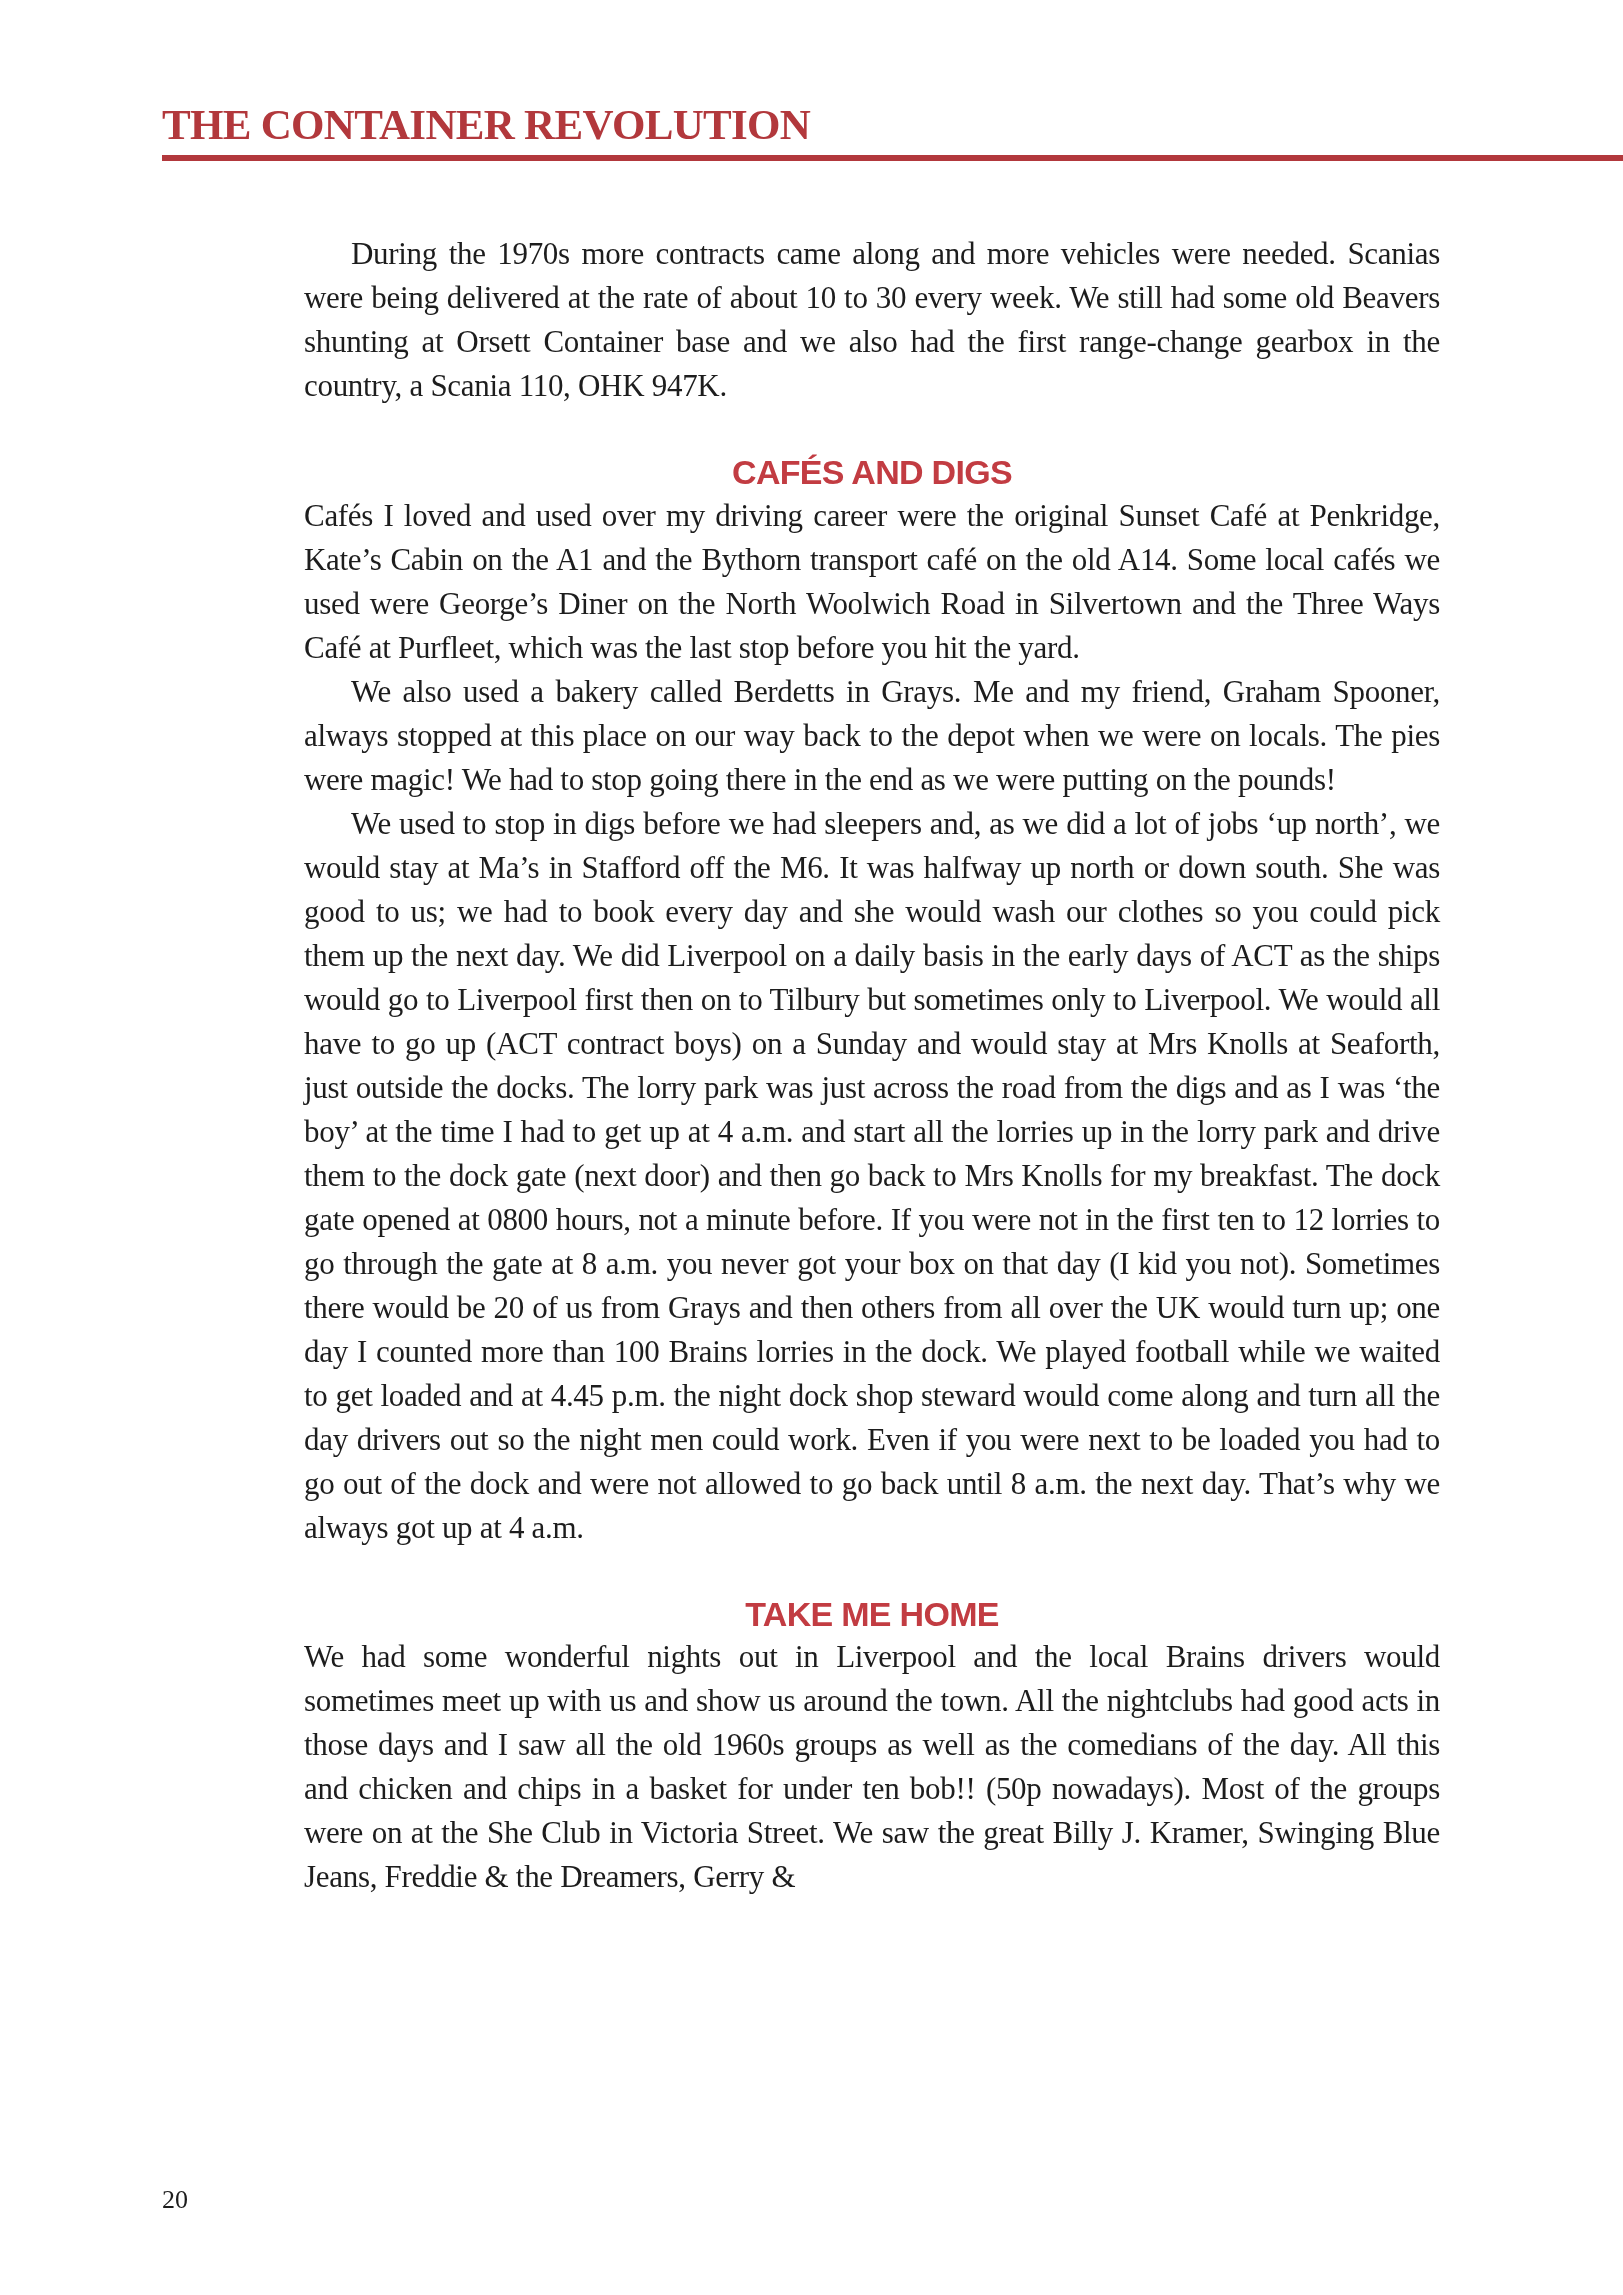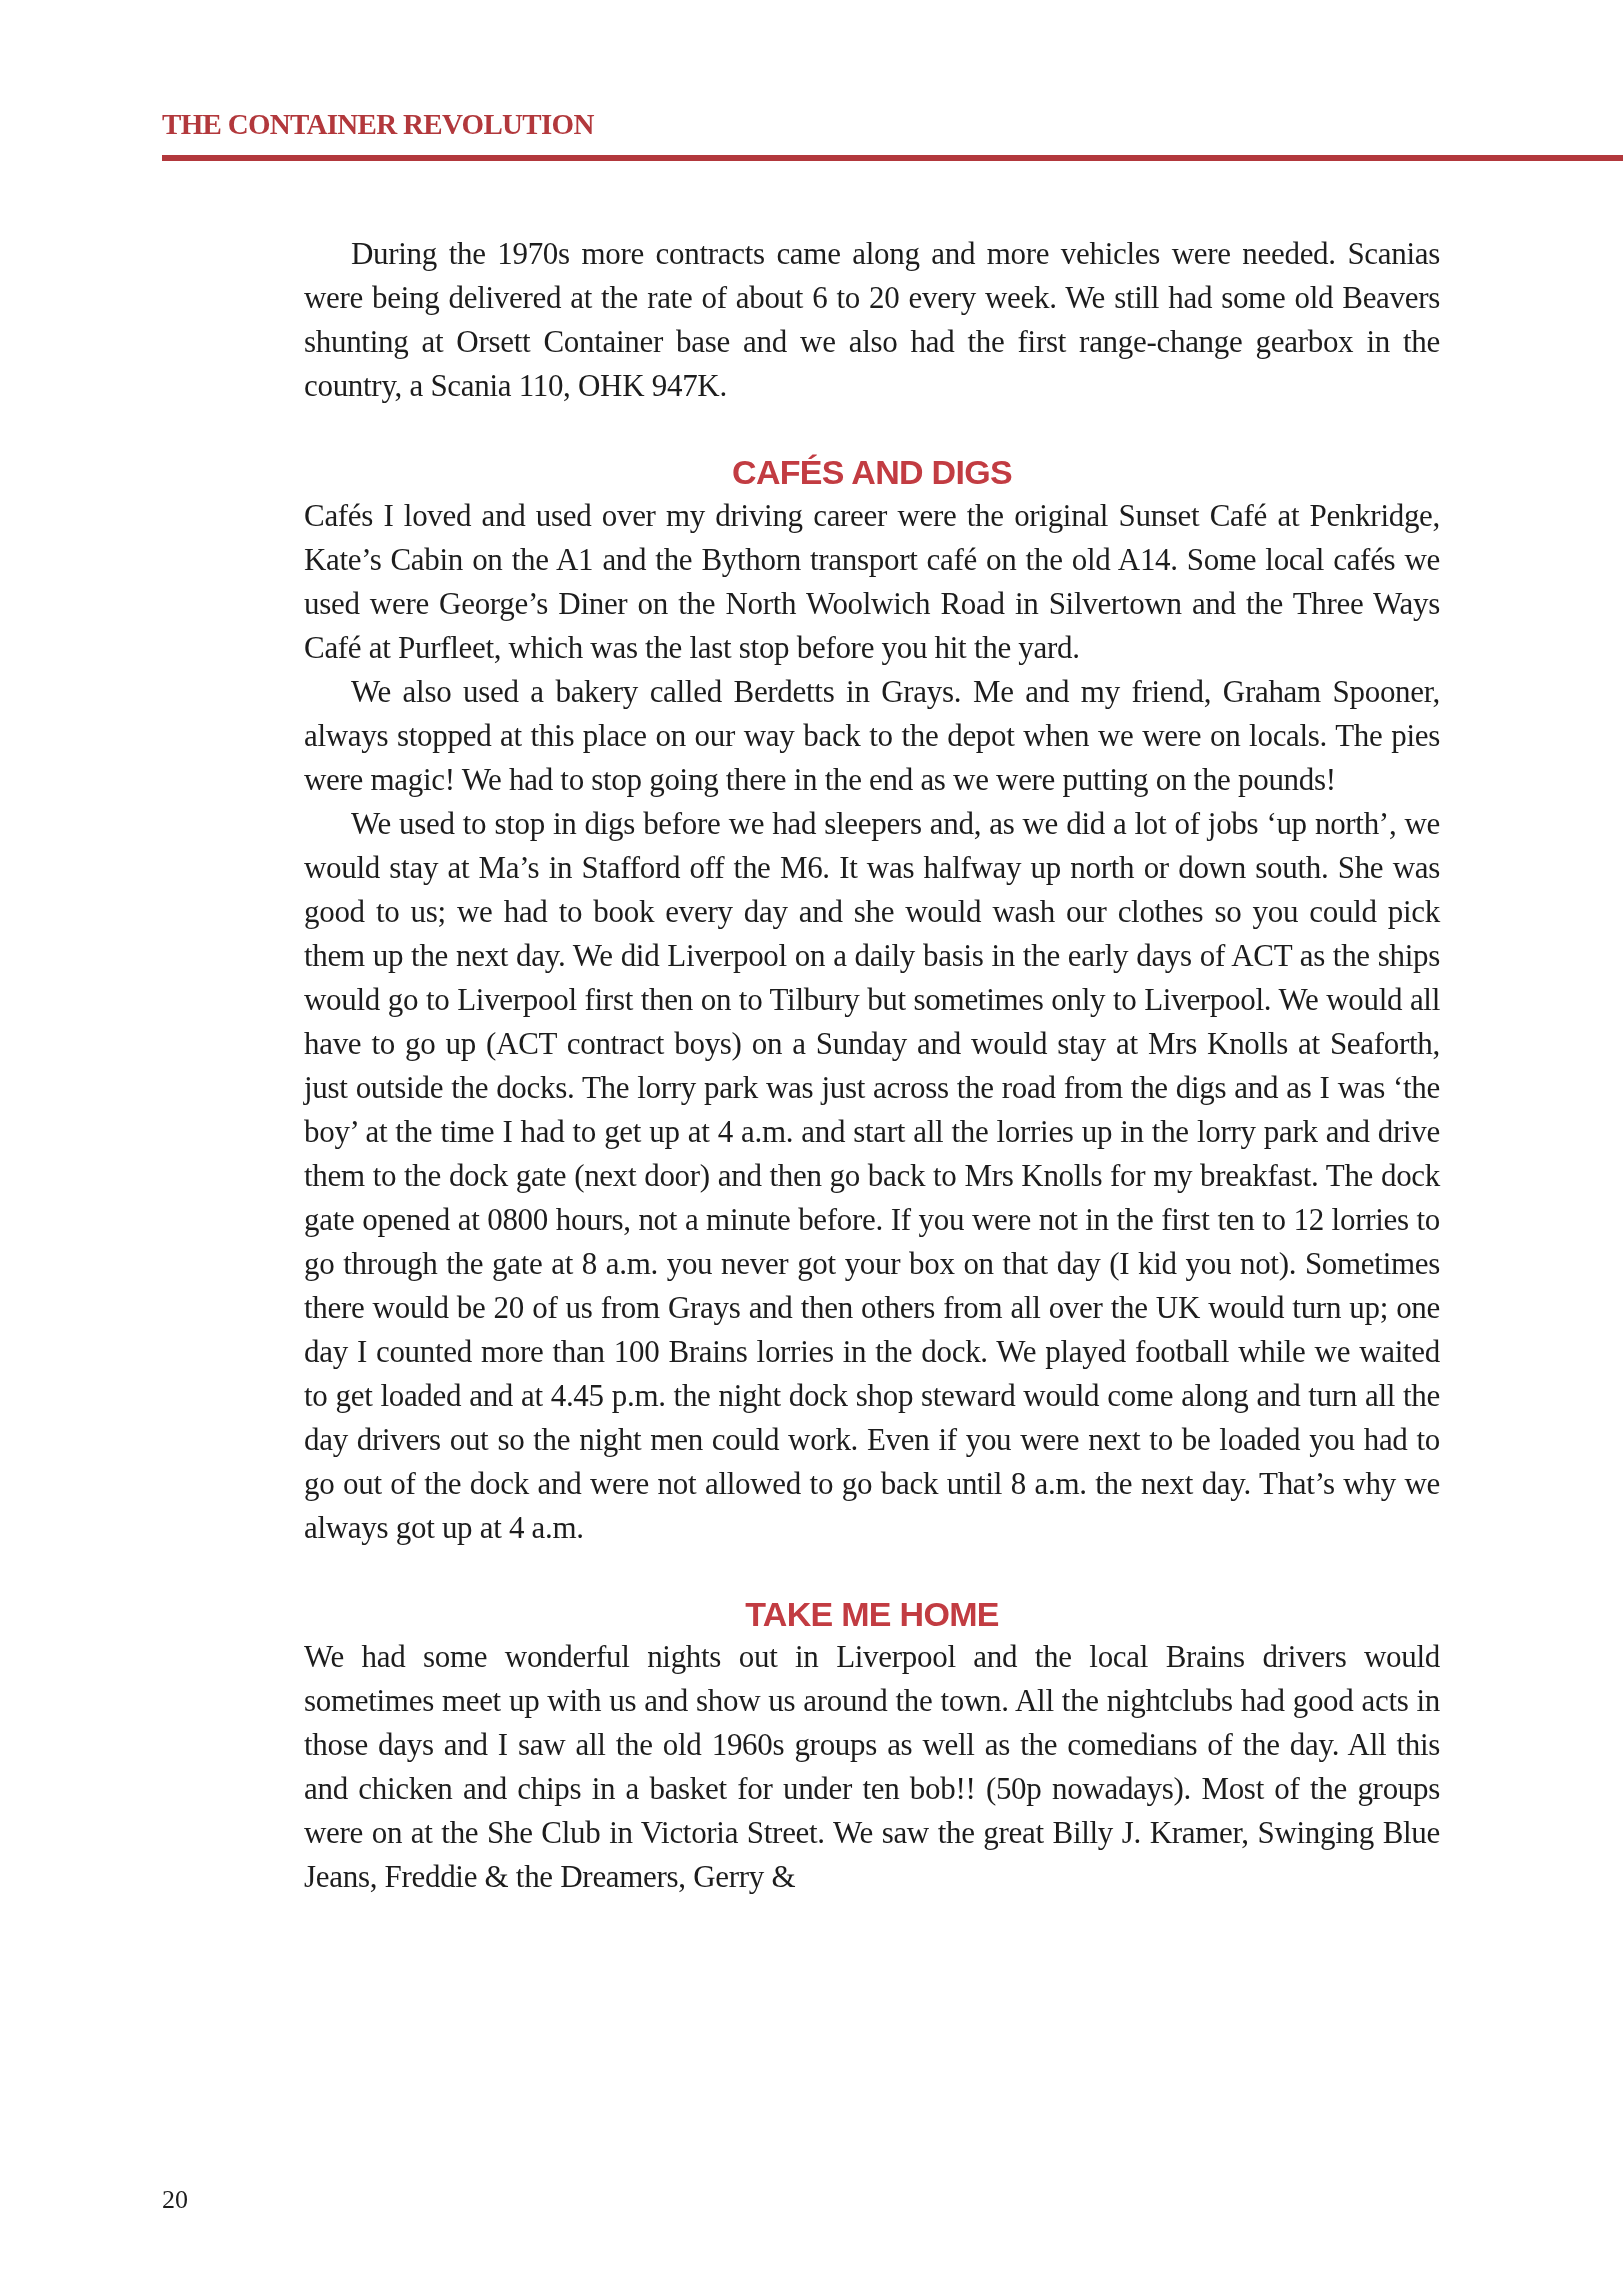--- a/index.html
+++ b/index.html
@@ -8,21 +8,21 @@
     width:1624px;
     height:2295px;
     margin:0 auto;
     background:#ffffff;
     overflow:hidden;
   }
   .chapter-title{
     margin:103px 6px 0 162px;
     font-family:"Liberation Serif", serif;
     font-weight:700;
-    font-size:29px;
+    font-size:43px;
     line-height:43px;
     letter-spacing:-0.7px;
     color:var(--accent-serif,#B2383C);
   }
   .header-rule{
     margin:9.2px 0 0 162px;
     height:5.9px;
     background:var(--accent-serif,#B2383C);
   }
   .body-col{
@@ -61,21 +61,21 @@
 
 <div class="page">
 
   <header>
     <h1 class="chapter-title">THE CONTAINER REVOLUTION</h1>
     <div class="header-rule"></div>
   </header>
 
   <main class="body-col">
 
-    <p class="indent">During the 1970s more contracts came along and more vehicles were needed. Scanias were being delivered at the rate of about 6 to 20 every week. We still had some old Beavers shunting at Orsett Container base and we also had the first range-change gearbox in the country, a Scania 110, OHK 947K.</p>
+    <p class="indent">During the 1970s more contracts came along and more vehicles were needed. Scanias were being delivered at the rate of about 10 to 30 every week. We still had some old Beavers shunting at Orsett Container base and we also had the first range-change gearbox in the country, a Scania 110, OHK 947K.</p>
 
     <h2 class="section-heading">CAFÉS AND DIGS</h2>
 
     <p>Cafés I loved and used over my driving career were the original Sunset Café at Penkridge, Kate’s Cabin on the A1 and the Bythorn transport café on the old A14. Some local cafés we used were George’s Diner on the North Woolwich Road in Silvertown and the Three Ways Café at Purfleet, which was the last stop before you hit the yard.</p>
 
     <p class="indent">We also used a bakery called Berdetts in Grays. Me and my friend, Graham Spooner, always stopped at this place on our way back to the depot when we were on locals. The pies were magic! We had to stop going there in the end as we were putting on the pounds!</p>
 
     <p class="indent">We used to stop in digs before we had sleepers and, as we did a lot of jobs ‘up north’, we would stay at Ma’s in Stafford off the M6. It was halfway up north or down south. She was good to us; we had to book every day and she would wash our clothes so you could pick them up the next day. We did Liverpool on a daily basis in the early days of ACT as the ships would go to Liverpool first then on to Tilbury but sometimes only to Liverpool. We would all have to go up (ACT contract boys) on a Sunday and would stay at Mrs Knolls at Seaforth, just outside the docks. The lorry park was just across the road from the digs and as I was ‘the boy’ at the time I had to get up at 4 a.m. and start all the lorries up in the lorry park and drive them to the dock gate (next door) and then go back to Mrs Knolls for my breakfast. The dock gate opened at 0800 hours, not a minute before. If you were not in the first ten to 12 lorries to go through the gate at 8 a.m. you never got your box on that day (I kid you not). Sometimes there would be 20 of us from Grays and then others from all over the UK would turn up; one day I counted more than 100 Brains lorries in the dock. We played football while we waited to get loaded and at 4.45 p.m. the night dock shop steward would come along and turn all the day drivers out so the night men could work. Even if you were next to be loaded you had to go out of the dock and were not allowed to go back until 8 a.m. the next day. That’s why we always got up at 4 a.m.</p>
 
     <h2 class="section-heading">TAKE ME HOME</h2>

